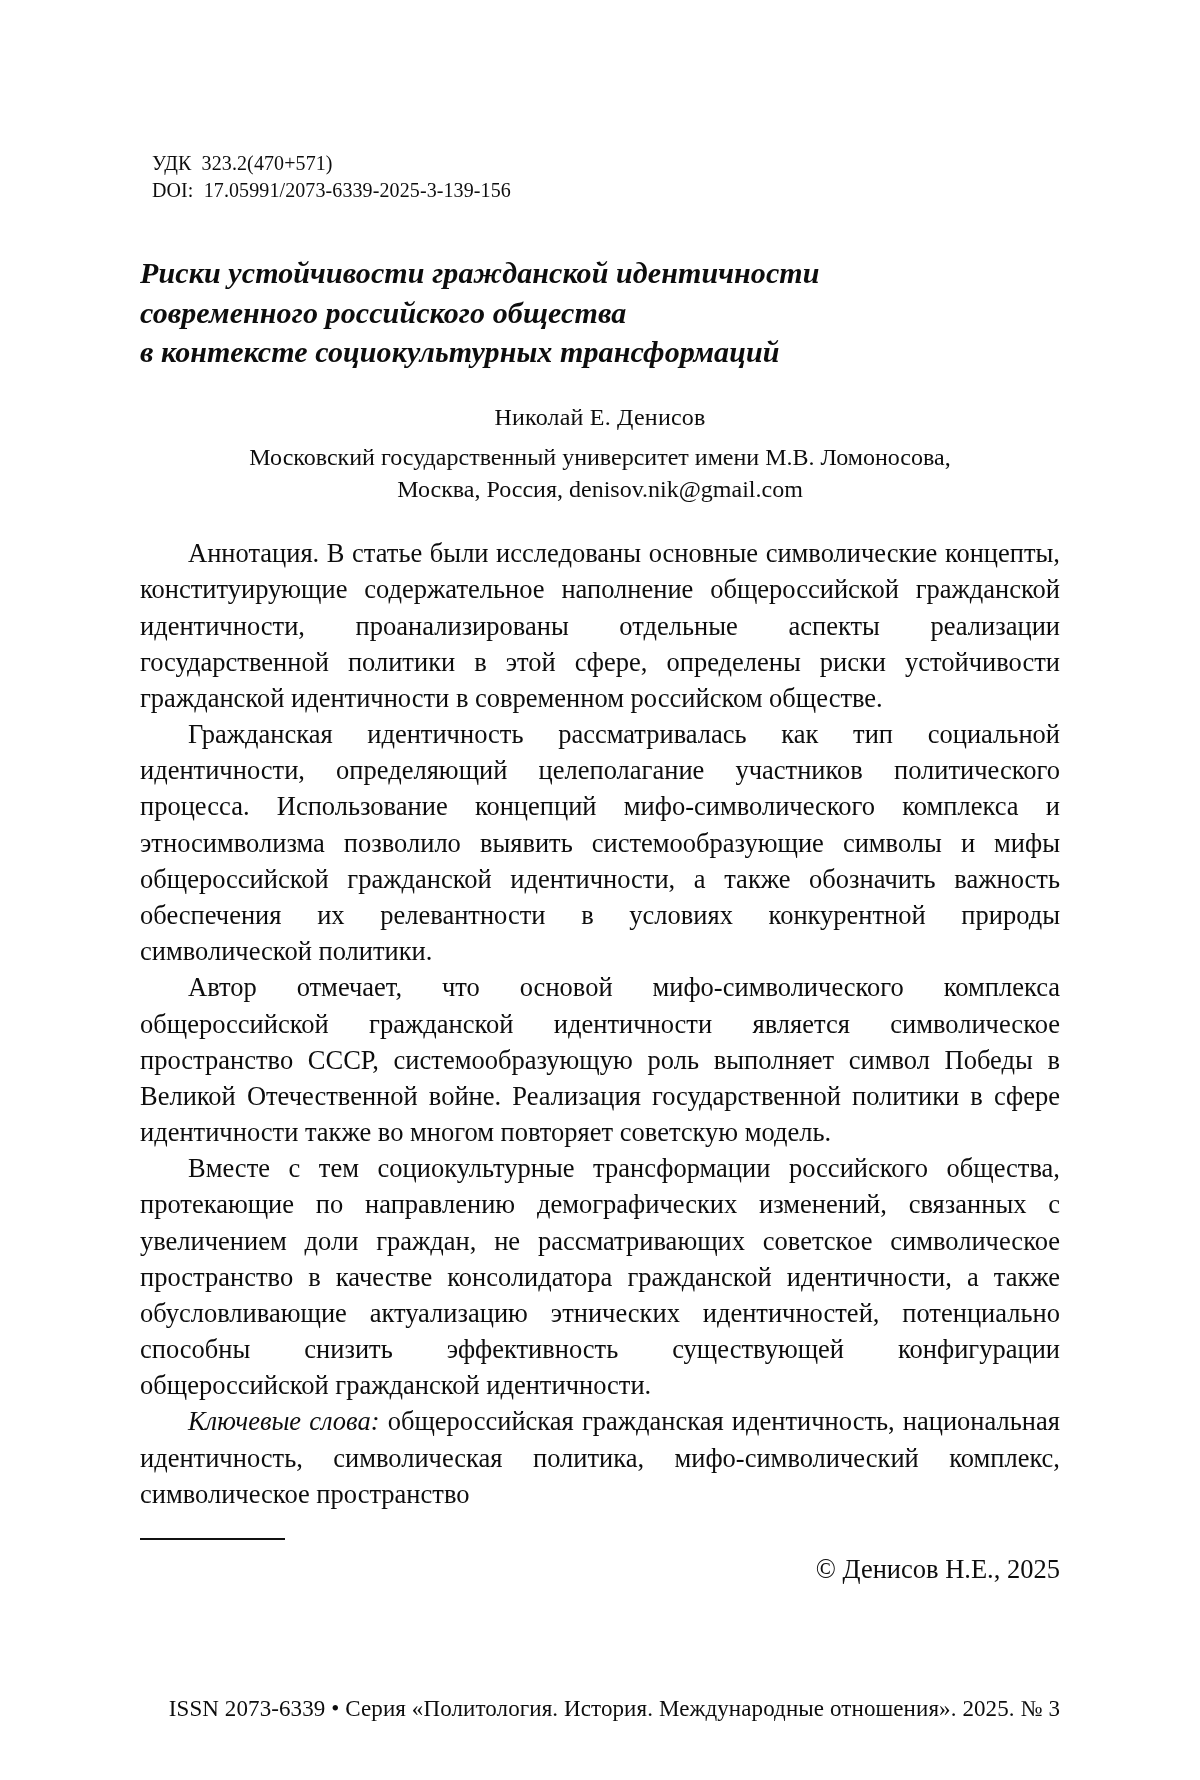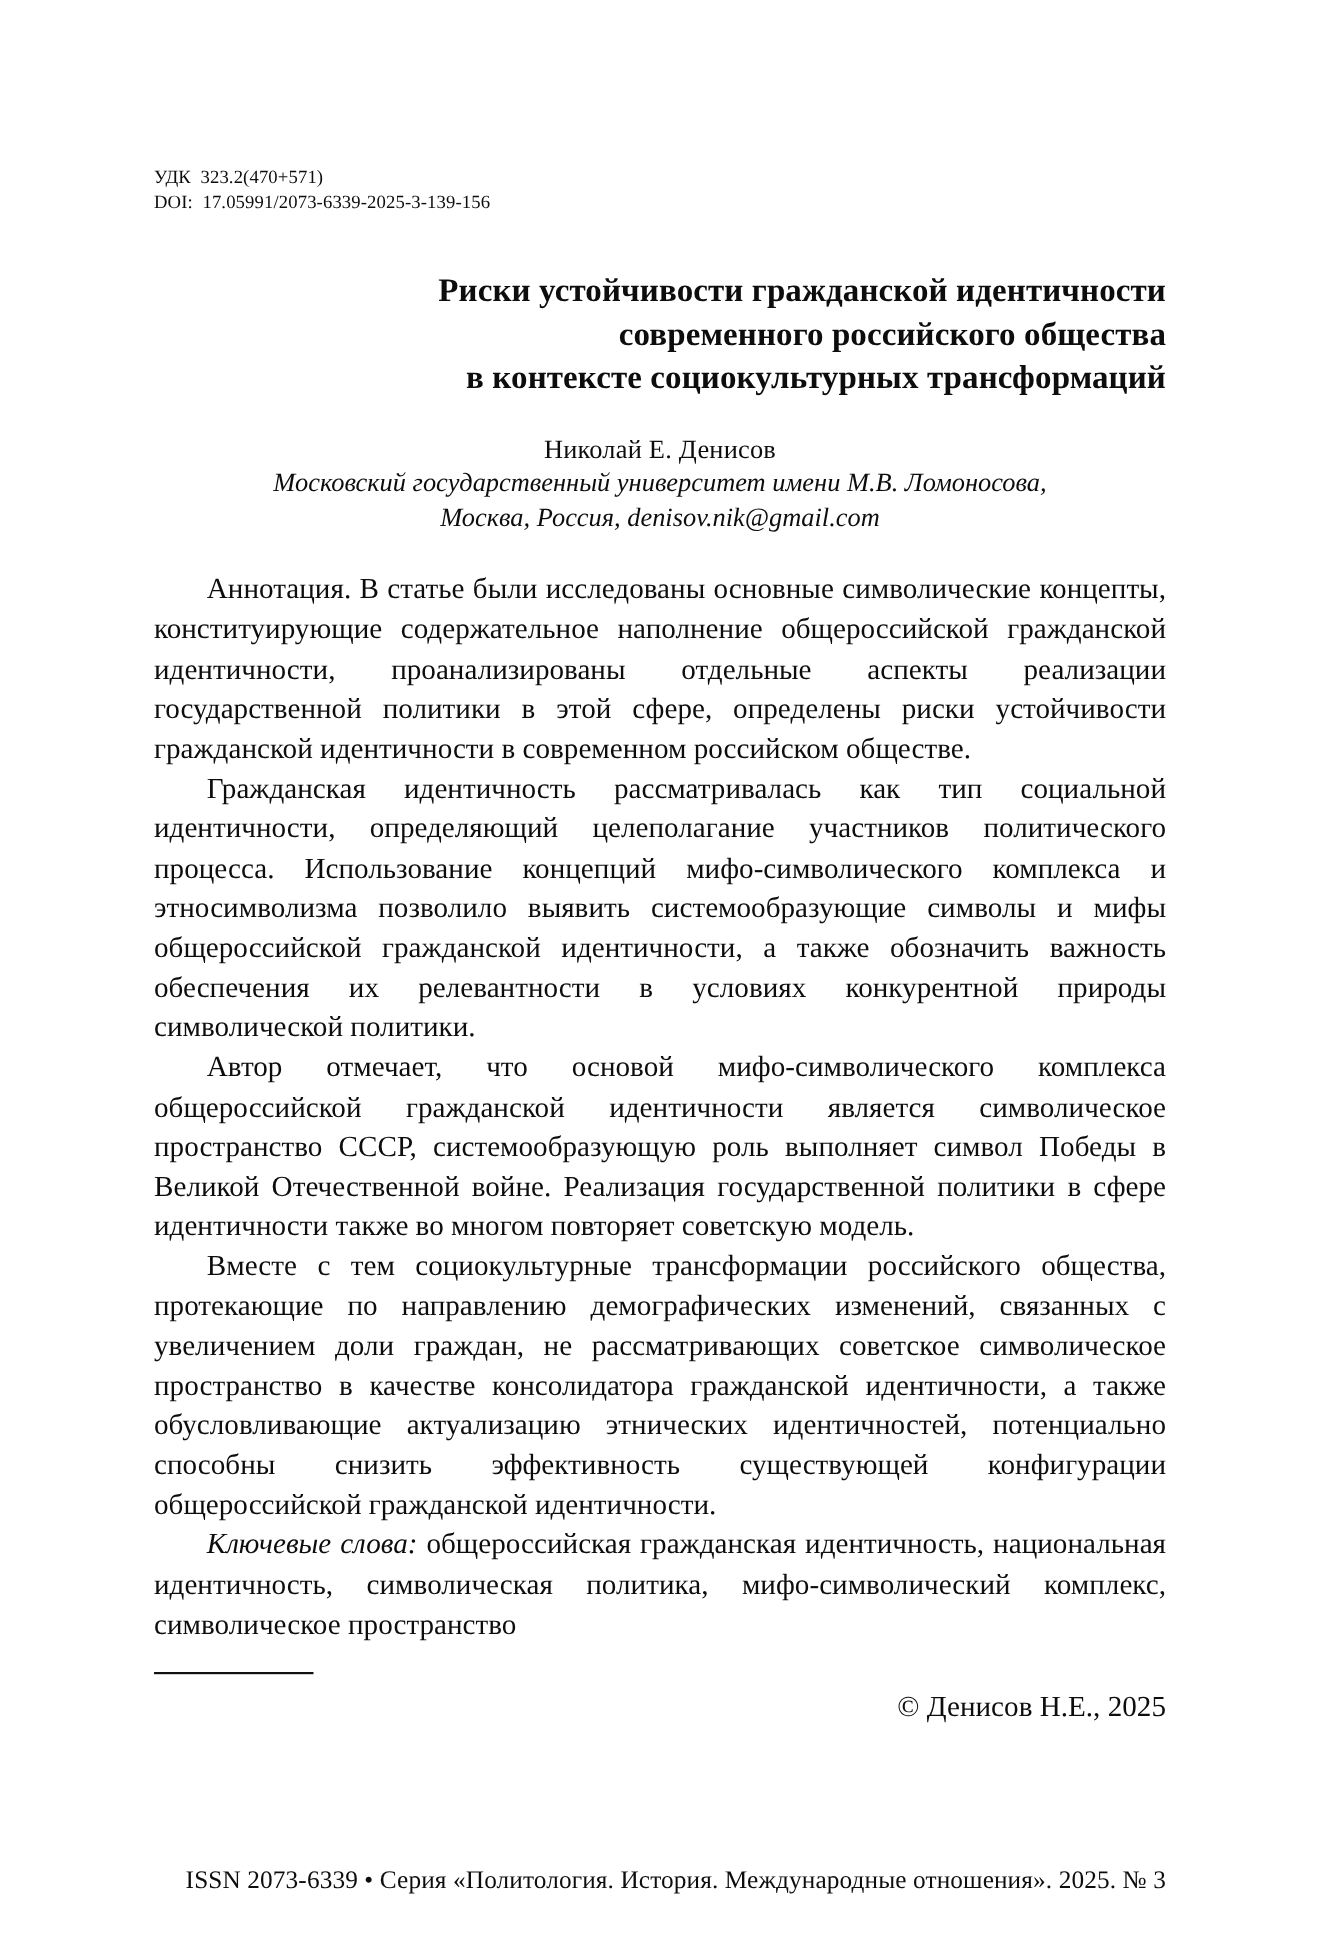--- a/index.html
+++ b/index.html
@@ -17,47 +17,48 @@
   }
   .page {
     position: absolute;
     left: 0; top: 0;
     width: 1200px;
     height: 1780px;
     box-sizing: border-box;
     padding: 150px 140px 0 140px;
   }
   .ids {
-    font-size: 17px;
+    font-size: 20px;
     line-height: 1.33;
     letter-spacing: 0.1px;
+    margin-left: 12px;
   }
   .ids .row {
     white-space: pre;
   }
   .title {
-    text-align: right;
+    text-align: left;
     font-size: 30px;
     line-height: 1.32;
     margin-top: 50px;
     letter-spacing: 0.1px;
+    font-style: italic;
   }
   .title .line { display: block; }
   .author {
     text-align: center;
     font-size: 24px;
     margin-top: 32px;
     letter-spacing: 0.2px;
   }
   .affil {
     text-align: center;
-    font-style: italic;
     font-size: 24px;
     line-height: 1.34;
-    margin-top: 0;
+    margin-top: 10px;
   }
   .affil .line { display: block; }
   .abstract {
     margin-top: 30px;
     font-size: 26.5px;
     line-height: 1.365;
     text-align: justify;
     text-justify: inter-word;
     hyphens: manual;
   }

